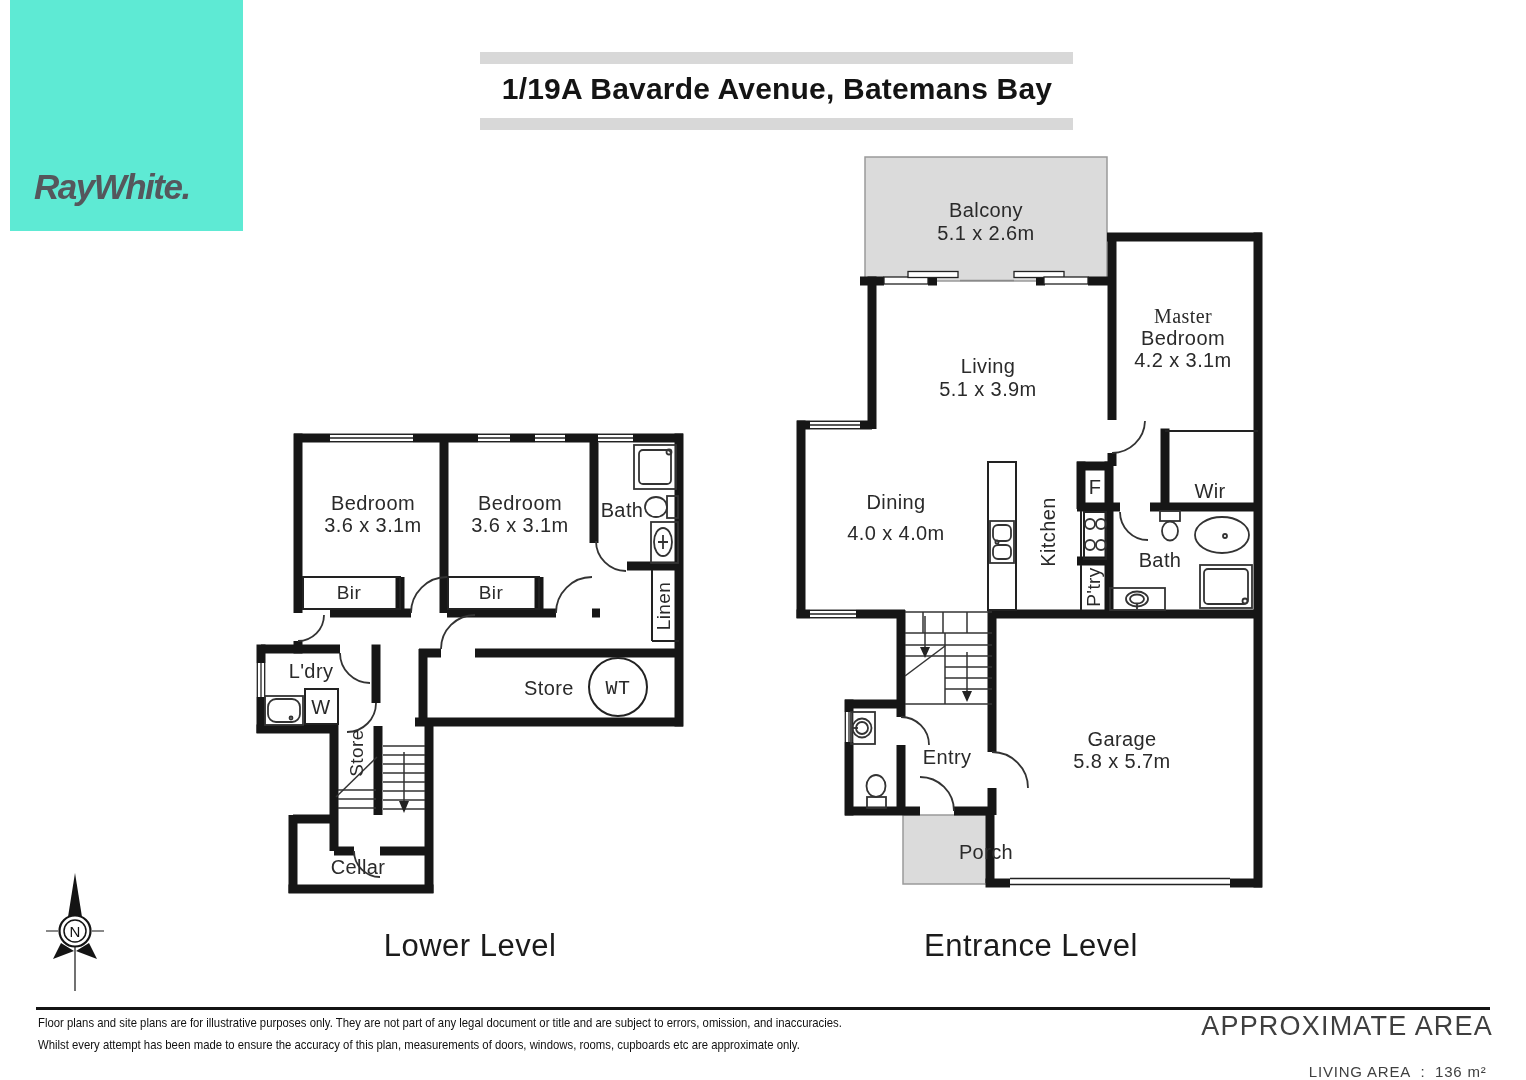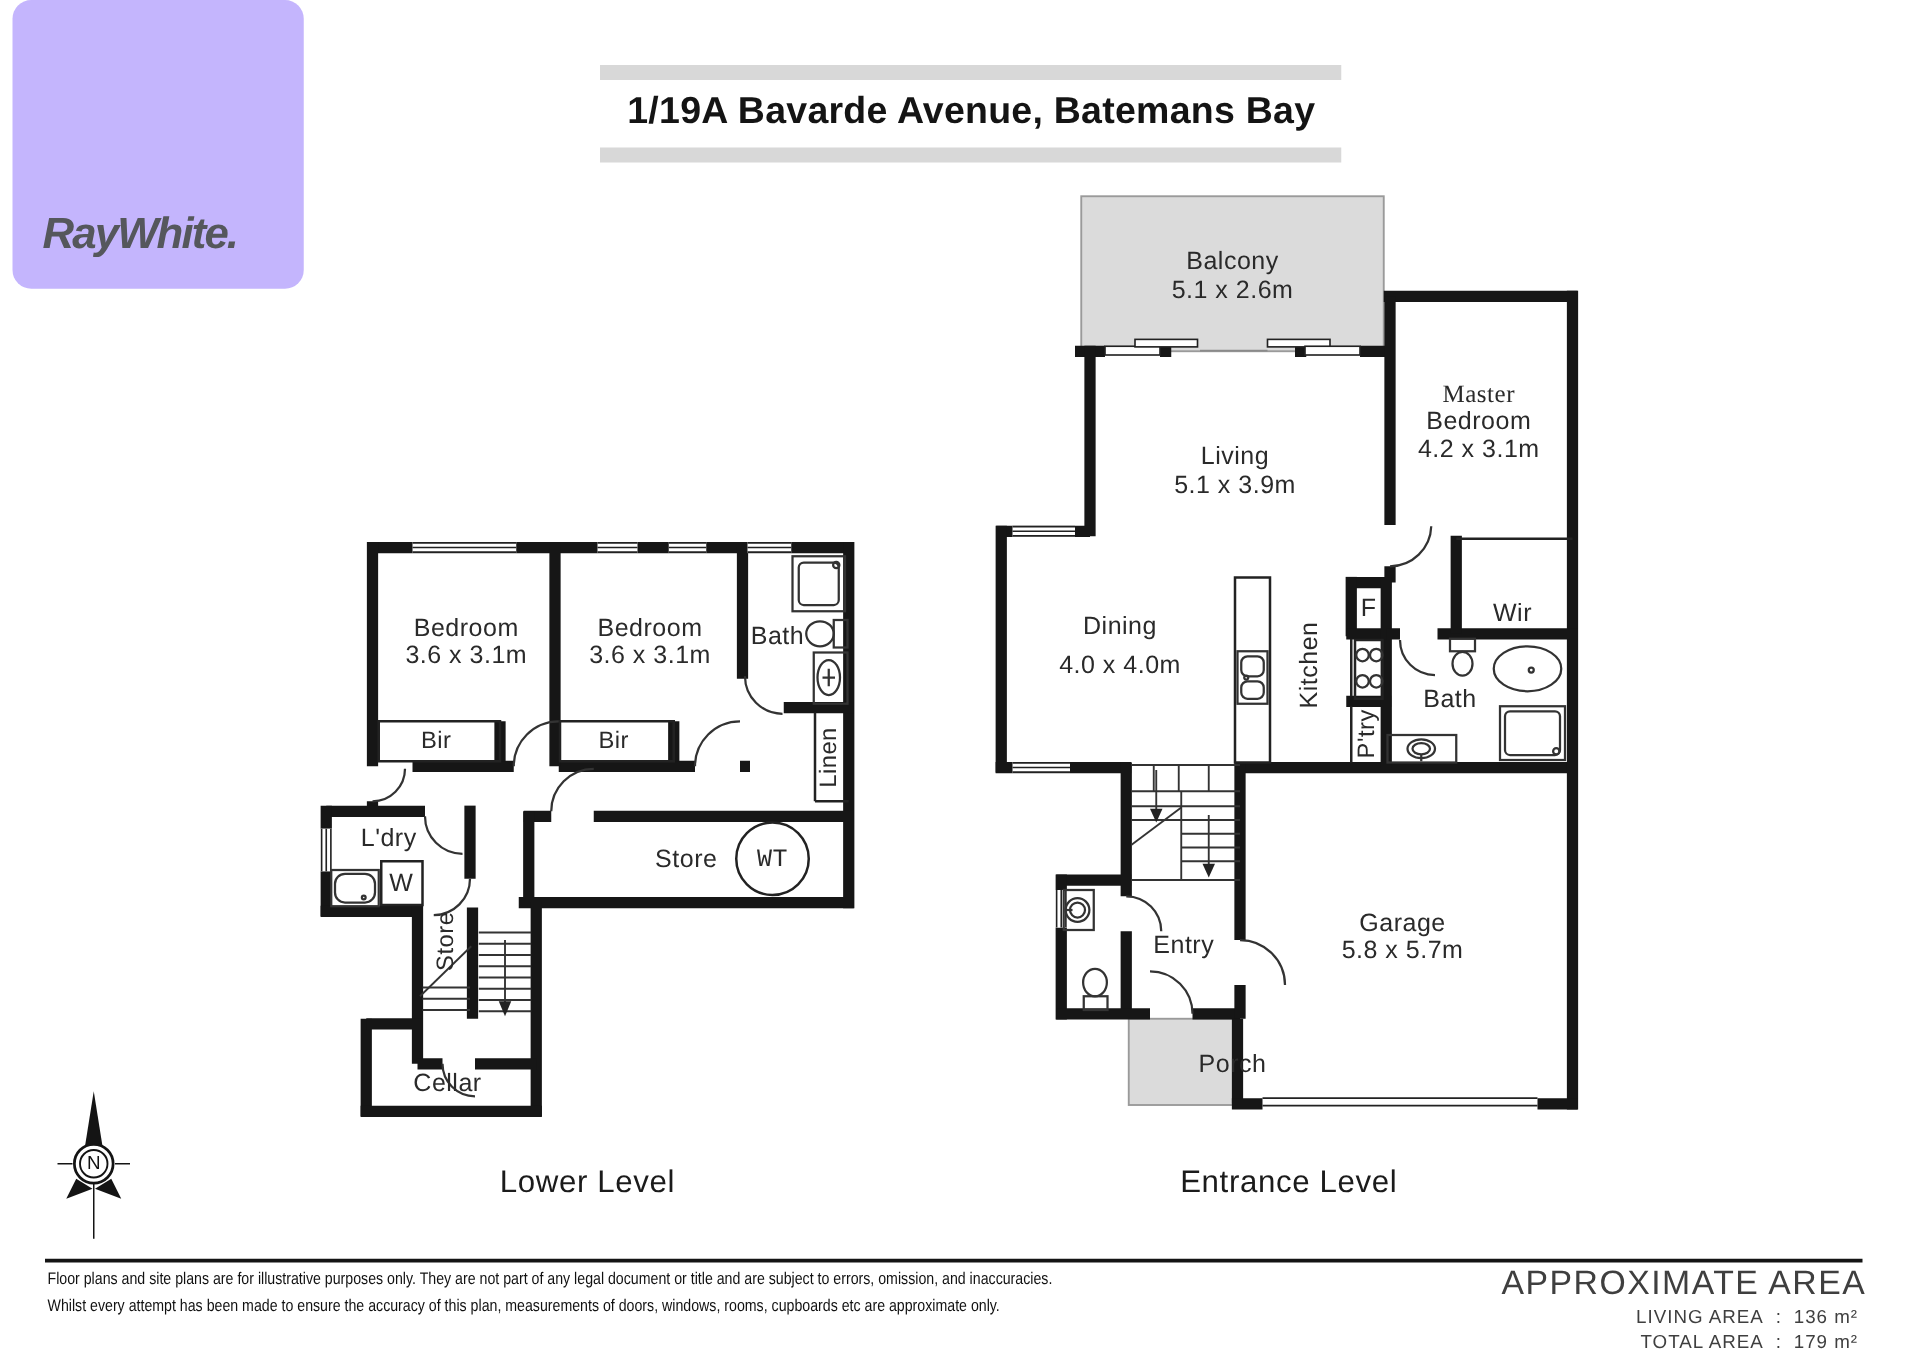--- a/index.html
+++ b/index.html
@@ -1,45 +1,45 @@
 <!DOCTYPE html>
 <html><head>
 <meta charset="utf-8">
 <style>
   html,body{margin:0;padding:0;background:#fff;}
   .page{position:relative;width:1526px;height:1080px;background:#fff;overflow:hidden;
         font-family:"Liberation Sans",sans-serif;}
   .abs{position:absolute;}
   
-  .logo{left:10px;top:0;width:233px;height:231px;background:#c4b5fd;border-radius:15px;}
+  .logo{left:10px;top:0;width:233px;height:231px;background:#5eead4;}
   .logo-text{left:24px;top:167px;font-size:35px;font-weight:bold;font-style:italic;
              color:#55575C;letter-spacing:-1.5px;}
   
   .bar{left:480px;width:593px;height:12px;background:#D8D8D8;}
   .bar.top{top:52px;} .bar.bottom{top:118px;}
   .title{left:777px;top:89px;transform:translate(-50%,-50%);font-size:30px;font-weight:bold;
          color:#141414;white-space:nowrap;letter-spacing:0.2px;}
   
   .lbl{position:absolute;transform:translate(-50%,-50%);font-size:20px;color:#2a2a2a;
        white-space:nowrap;letter-spacing:0.4px;}
   .lbl.sm{font-size:19px;}
   .lbl.v{transform:translate(-50%,-50%) rotate(-90deg);}
-  .caption{position:absolute;transform:translate(-50%,-50%);font-size:25px;font-weight:300;
+  .caption{position:absolute;transform:translate(-50%,-50%);font-size:31px;font-weight:300;
            color:#1b1b1b;white-space:nowrap;letter-spacing:0.5px;}
   
   .north-label{left:75px;top:931px;transform:translate(-50%,-50%);font-size:15px;color:#111;}
   
   .divider{left:36px;top:1007px;width:1454px;height:3px;background:#141414;}
   .disc{left:38px;color:#111;font-size:13.5px;transform:scaleX(0.84);transform-origin:0 0;
         white-space:nowrap;}
   .disc.l1{top:1015px;} .disc.l2{top:1037px;}
   .area-block{right:33px;top:1011px;text-align:right;color:#3f3f3f;}
   .area-heading{font-size:27px;letter-spacing:1.2px;white-space:nowrap;}
   .area-row{display:flex;justify-content:flex-end;font-size:15px;letter-spacing:0.8px;
-            margin-top:3px;white-space:nowrap;}
+            margin-top:21px;white-space:nowrap;}
   .area-colon{width:24px;text-align:center;}
   .area-val{width:58px;text-align:left;}
   svg.plan{position:absolute;left:0;top:0;}
 </style>
 </head>
 <body>
 
 <div class="page">
 
   <svg class="plan" width="1526" height="1080" viewBox="0 0 1526 1080">

